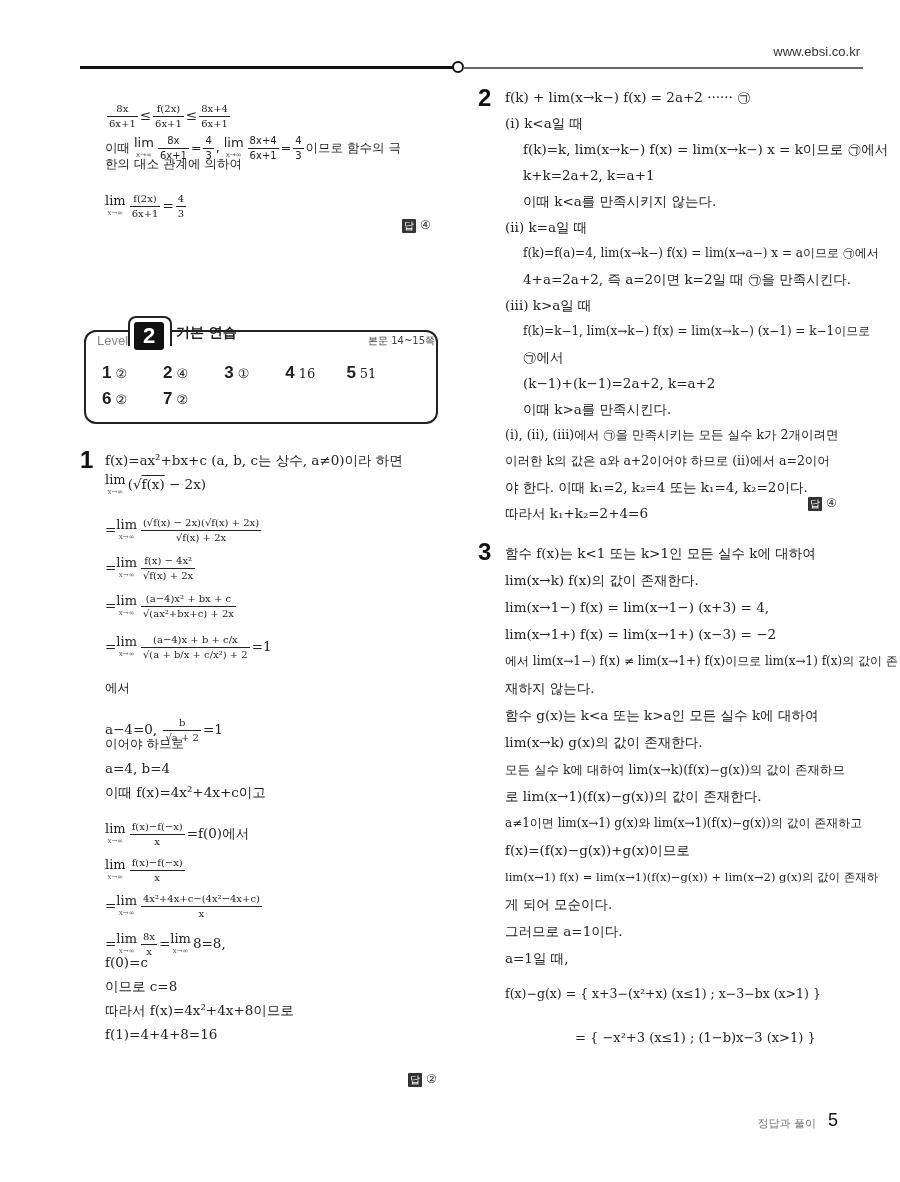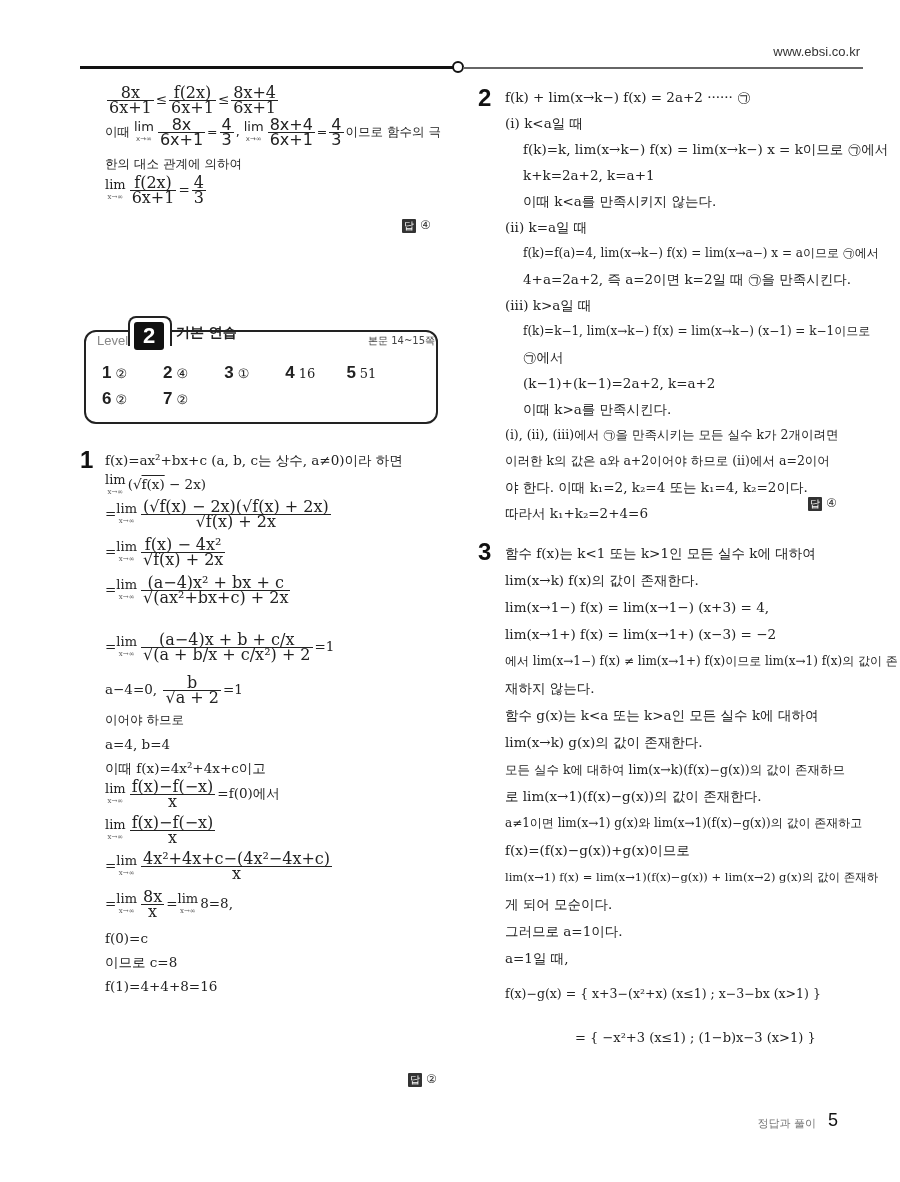--- a/index.html
+++ b/index.html
@@ -22,21 +22,21 @@
   .level-tab { position:absolute; left:128px; top:316px; width:40px; height:28px; background:#fff; border:2.5px solid #222; border-bottom:none; border-radius:8px 8px 0 0; }
   .level-word { position:absolute; left:97px; top:333px; font-family:"Liberation Sans", sans-serif; font-size:13px; color:#888; }
   .level-num { position:absolute; left:134px; top:322px; width:30px; height:28px; background:#111; color:#fff; font-family:"Liberation Sans", sans-serif; font-weight:bold; font-size:22px; text-align:center; line-height:28px; border-radius:3px; }
   .level-title { position:absolute; left:176px; top:324px; font-family:"DejaVu Sans", sans-serif; font-weight:bold; font-size:14px; }
   .level-ref { position:absolute; left:368px; top:334px; font-family:"DejaVu Sans", sans-serif; font-size:10px; color:#444; }
   .level-answers { position:absolute; left:102px; top:360px; width:330px; }
   .la { display:inline-block; width:56px; height:26px; line-height:26px; font-size:13px; }
   .la b { font-family:"Liberation Sans", sans-serif; font-size:17px; margin-right:4px; }
   .footer { position:absolute; top:1116px; right:62px; font-family:"DejaVu Sans", sans-serif; font-size:11px; color:#777; }
   .pagenum { position:absolute; top:1110px; right:62px; font-family:"Liberation Sans", sans-serif; font-size:18px; color:#111; }
-  .frac { display:inline-block; vertical-align:middle; text-align:center; font-size:16px; line-height:14px; margin:0 2px; }
+  .frac { display:inline-block; vertical-align:middle; text-align:center; font-size:10px; line-height:14px; margin:16px 2px; }
   .frac .n { display:block; border-bottom:1px solid #222; padding:0 2px; }
   .frac .d { display:block; padding:0 2px; }
   .lim { display:inline-block; vertical-align:middle; text-align:center; line-height:12px; margin-right:2px; }
   .lim .l { display:block; font-size:13px; }
   .lim .s { display:block; font-size:7px; color:#555; }
 </style>
 </head>
 <body>
 
 <div class="site">www.ebsi.co.kr</div>
@@ -75,30 +75,32 @@
 </div>
 
 <div class="probnum" style="left:80px; top:446px;">1</div>
 <div class="col left" style="top:448px;">
   <div class="line">f(x)=ax²+bx+c (a, b, c는 상수, a≠0)이라 하면</div>
   <div class="line" style="height:28px;"><span class="lim"><span class="l">lim</span><span class="s">x→∞</span></span>(√<span style="text-decoration:overline">f(x)</span> − 2x)</div>
   <div class="line" style="height:38px;">=<span class="lim"><span class="l">lim</span><span class="s">x→∞</span></span><span class="frac"><span class="n">(√f(x) − 2x)(√f(x) + 2x)</span><span class="d">√f(x) + 2x</span></span></div>
   <div class="line" style="height:38px;">=<span class="lim"><span class="l">lim</span><span class="s">x→∞</span></span><span class="frac"><span class="n">f(x) − 4x²</span><span class="d">√f(x) + 2x</span></span></div>
   <div class="line" style="height:40px;">=<span class="lim"><span class="l">lim</span><span class="s">x→∞</span></span><span class="frac"><span class="n">(a−4)x² + bx + c</span><span class="d">√(ax²+bx+c) + 2x</span></span></div>
   <div class="line" style="height:60px; line-height:60px;">=<span class="lim"><span class="l">lim</span><span class="s">x→∞</span></span><span class="frac"><span class="n">(a−4)x + b + c/x</span><span class="d">√(a + b/x + c/x²) + 2</span></span>=1</div>
+  <div class="line ko">에서</div>
   <div class="line" style="height:32px;">a−4=0, <span class="frac"><span class="n">b</span><span class="d">√a + 2</span></span>=1</div>
   <div class="line ko">이어야 하므로</div>
   <div class="line">a=4, b=4</div>
   <div class="line">이때 f(x)=4x²+4x+c이고</div>
   <div class="line" style="height:36px;"><span class="lim"><span class="l">lim</span><span class="s">x→∞</span></span><span class="frac"><span class="n">f(x)−f(−x)</span><span class="d">x</span></span>=f(0)에서</div>
   <div class="line" style="height:36px;"><span class="lim"><span class="l">lim</span><span class="s">x→∞</span></span><span class="frac"><span class="n">f(x)−f(−x)</span><span class="d">x</span></span></div>
   <div class="line" style="height:38px;">=<span class="lim"><span class="l">lim</span><span class="s">x→∞</span></span><span class="frac"><span class="n">4x²+4x+c−(4x²−4x+c)</span><span class="d">x</span></span></div>
   <div class="line" style="height:36px;">=<span class="lim"><span class="l">lim</span><span class="s">x→∞</span></span><span class="frac"><span class="n">8x</span><span class="d">x</span></span>=<span class="lim"><span class="l">lim</span><span class="s">x→∞</span></span>8=8,</div>
   <div class="line">f(0)=c</div>
   <div class="line">이므로 c=8</div>
+  <div class="line">따라서 f(x)=4x²+4x+8이므로</div>
   <div class="line">f(1)=4+4+8=16</div>
 </div>
 <div class="answer" style="left:408px; top:1072px;"><span class="ans-box">답</span><span>②</span></div>
 
 <div class="probnum" style="left:478px; top:84px;">2</div>
 <div class="col right" style="top:84px; line-height:26px;">
   <div class="line">f(k) + lim(x→k−) f(x) = 2a+2   ······ ㉠</div>
   <div class="line">(i) k&lt;a일 때</div>
   <div class="line indent1">f(k)=k, lim(x→k−) f(x) = lim(x→k−) x = k이므로 ㉠에서</div>
   <div class="line indent1">k+k=2a+2, k=a+1</div>

